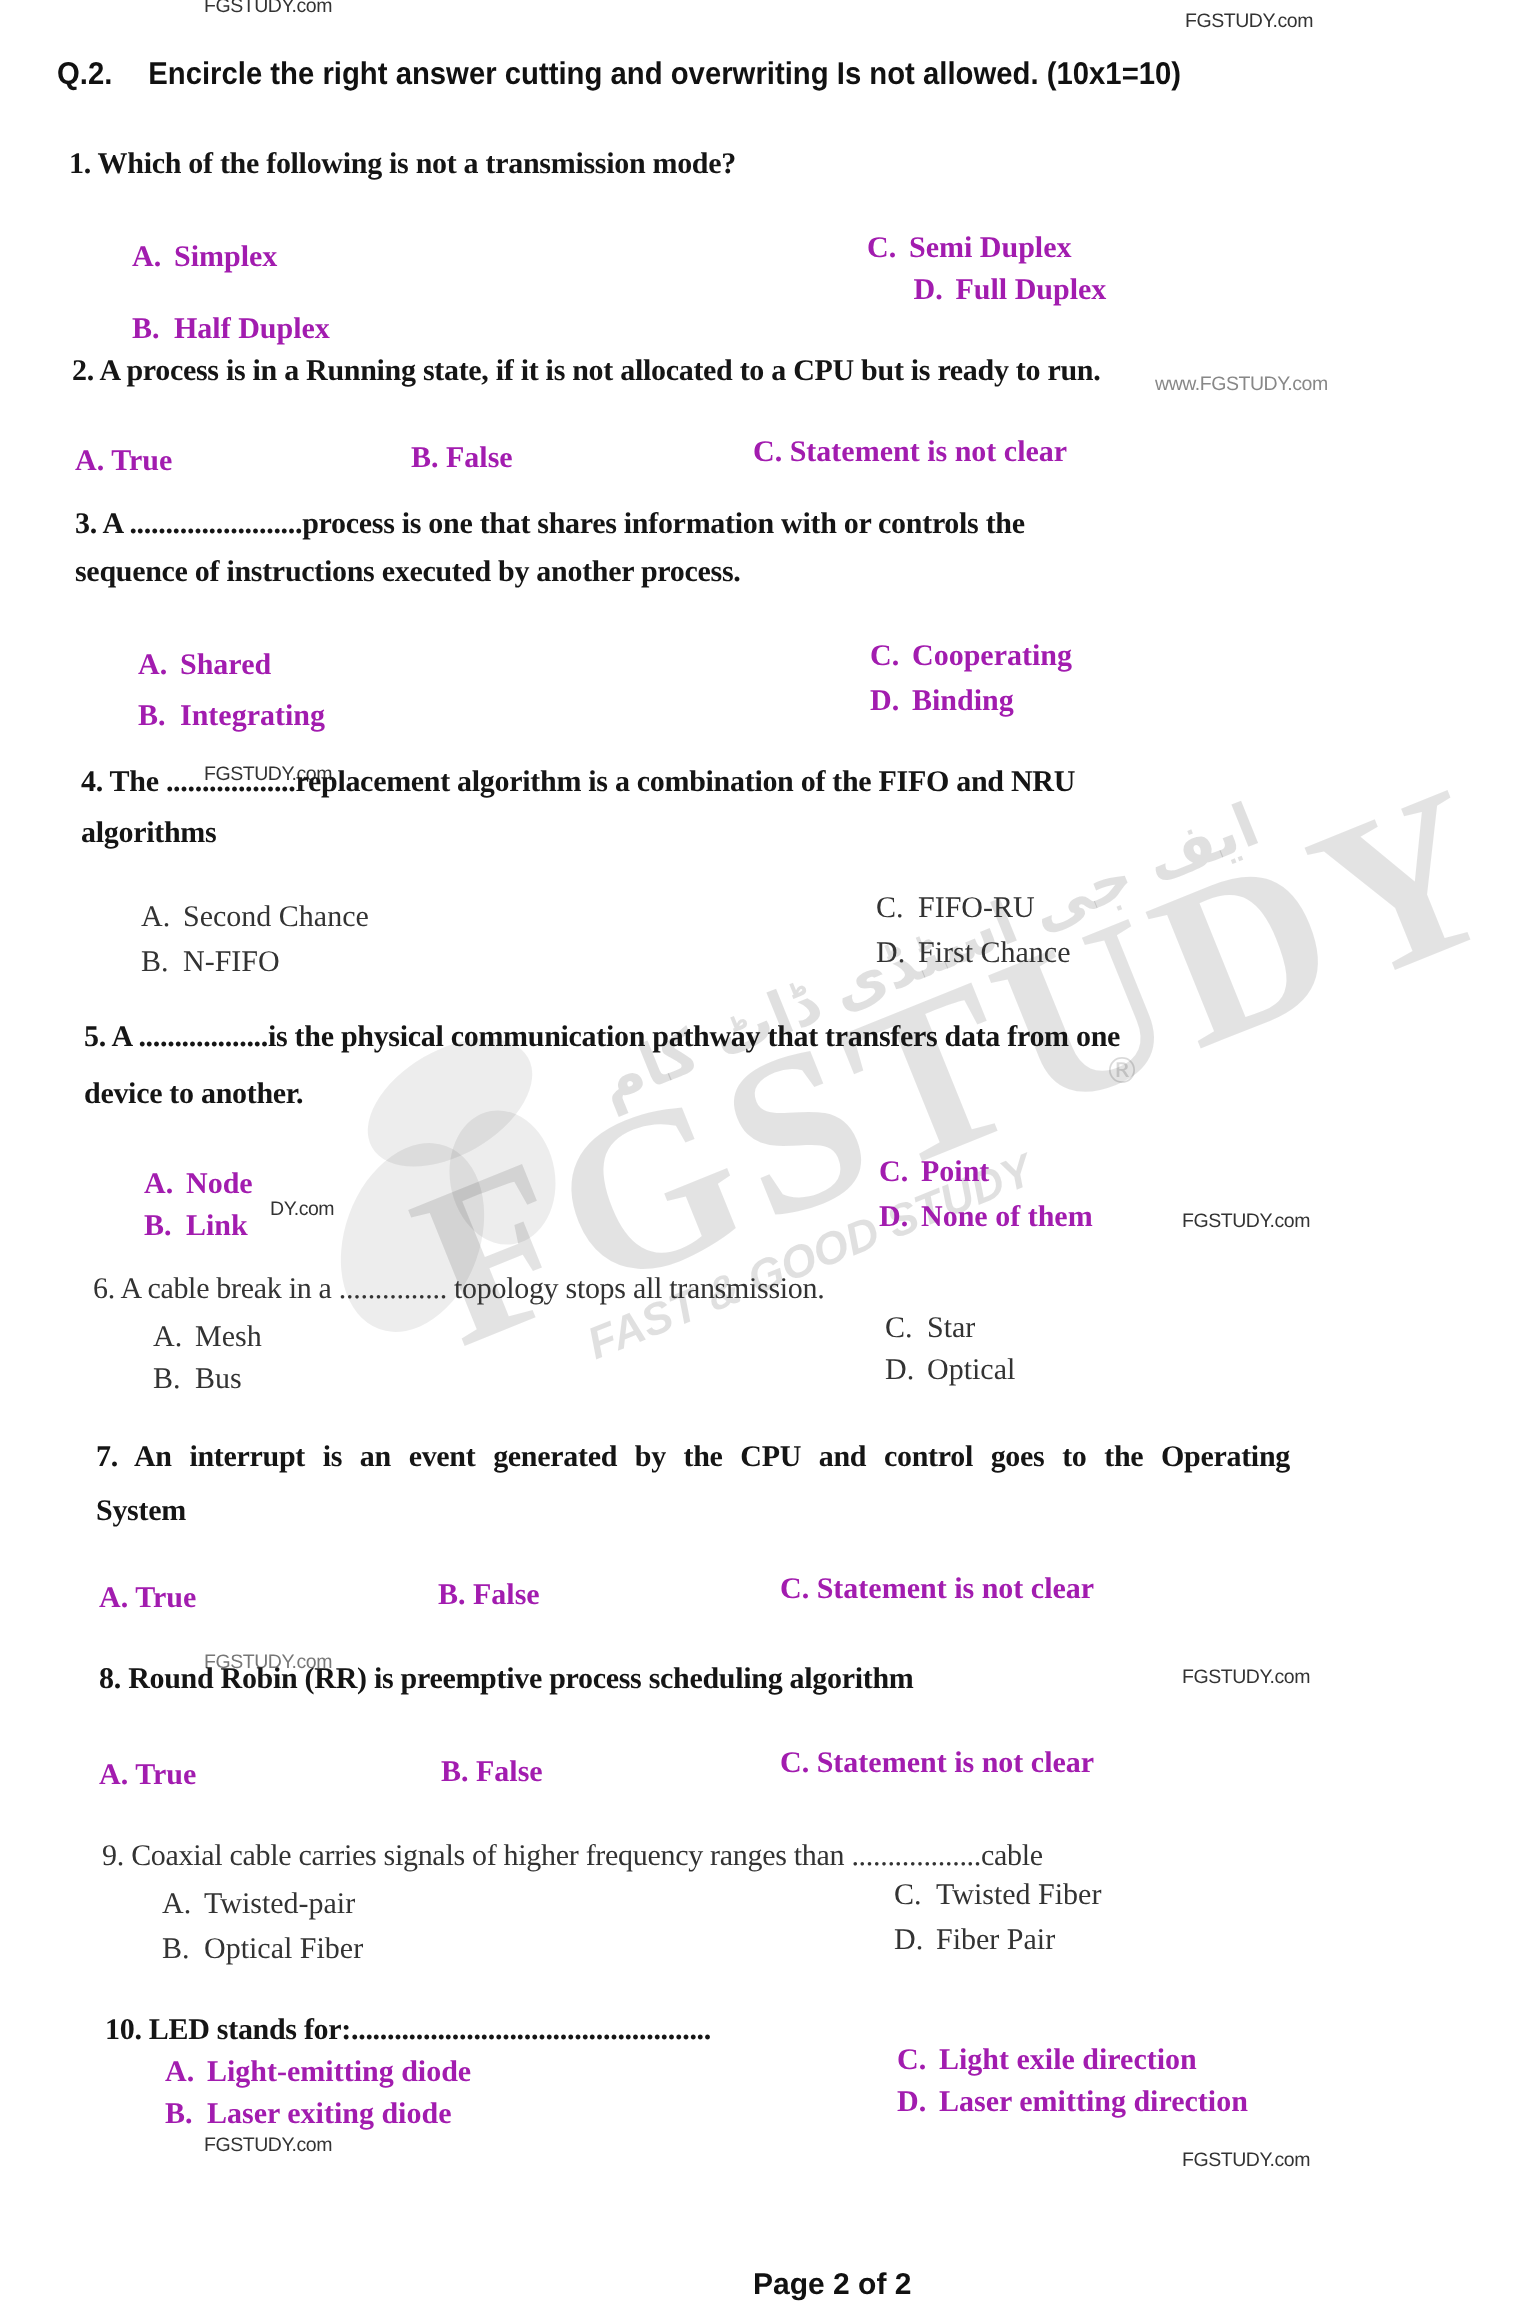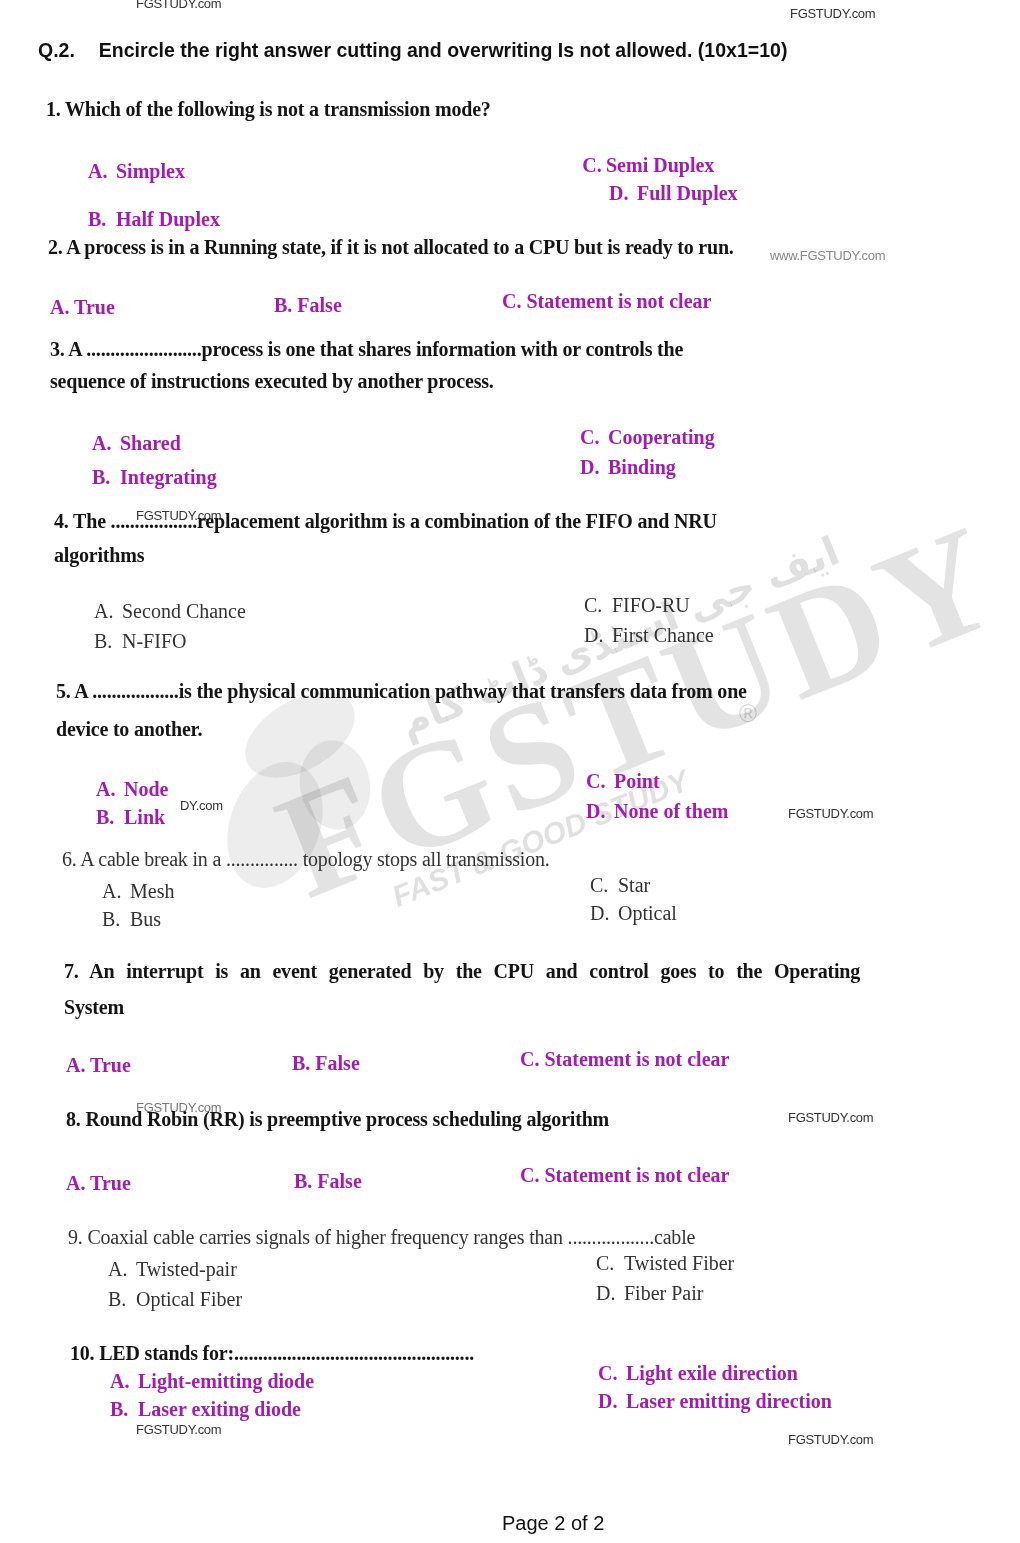--- a/index.html
+++ b/index.html
@@ -5,21 +5,21 @@
     html, body { margin: 0; padding: 0; background: #ffffff; }
     body { width: 1020px; height: 1543px; position: relative; overflow: hidden;
            font-family: "Liberation Serif", "DejaVu Serif", serif; color: #111; }
     .abs { position: absolute; white-space: nowrap; }
     .wm-small { font-family: "Liberation Sans", "DejaVu Sans", sans-serif; font-size: 13px; color: #333; letter-spacing: -0.3px; }
     .heading { font-family: "Liberation Sans", "DejaVu Sans", sans-serif; font-weight: bold; font-size: 21px; color: #111; transform: scaleX(0.93); transform-origin: left; }
     .q { font-size: 20px; font-weight: bold; color: #151515; letter-spacing: -0.2px; }
     .opt { font-size: 20px; font-weight: bold; color: #a21caf; }
     .opt .lbl { display: inline-block; width: 28px; }
     .light { font-weight: normal; color: #333; }
-    .footer { font-family: "Liberation Sans", "DejaVu Sans", sans-serif; font-weight: normal; font-size: 20px; color: #111; }
+    .footer { font-family: "Liberation Sans", "DejaVu Sans", sans-serif; font-weight: bold; font-size: 20px; color: #111; }
     .big-wm { font-family: "Liberation Serif", "DejaVu Serif", serif; color: rgba(0,0,0,0.11); font-size: 150px; font-weight: bold; transform: rotate(-22deg); transform-origin: left bottom; letter-spacing: 6px; pointer-events: none; }
     .wm-tag { font-family: "Liberation Sans", "DejaVu Sans", sans-serif; color: rgba(0,0,0,0.12); font-size: 30px; font-weight: bold; font-style: italic; transform: rotate(-22deg); transform-origin: left bottom; pointer-events: none; }
     .wm-arabic { font-family: "DejaVu Sans", sans-serif; color: rgba(0,0,0,0.12); font-size: 40px; font-weight: bold; transform: rotate(-22deg); transform-origin: left bottom; pointer-events: none; }
     .wm-reg { font-family: "DejaVu Sans", sans-serif; color: rgba(0,0,0,0.15); font-size: 24px; pointer-events: none; }
     .wm-leaf { position: absolute; border-radius: 50%; background: rgba(0,0,0,0.07); pointer-events: none; }
   </style>
 </head>
 <body>
 
 <div class="wm-leaf" style="left:240px;top:700px;width:120px;height:70px;transform:rotate(-30deg);"></div>
@@ -38,21 +38,21 @@
   <span style="display:inline-block;width:14px;"></span>
   <span>Encircle the right answer cutting and overwriting Is not allowed. (10x1=10)</span>
 </div>
 
 <div class="abs q" style="left:46px;top:98px;">
   <span>1.</span>
   <span>Which of the following is not a transmission mode?</span>
 </div>
 <div class="abs opt" style="left:88px;top:160px;"><span class="lbl">A.</span><span>Simplex</span></div>
 <div class="abs opt" style="left:88px;top:188px;margin-top:20px;"><span class="lbl">B.</span><span>Half Duplex</span></div>
-<div class="abs opt" style="left:578px;top:154px;text-align:center;"><span class="lbl">C.</span><span>Semi Duplex</span></div>
+<div class="abs opt" style="left:578px;top:154px;"><span class="lbl">C.</span><span>Semi Duplex</span></div>
 <div class="abs opt" style="left:609px;top:182px;"><span class="lbl">D.</span><span>Full Duplex</span></div>
 
 <div class="abs q" style="left:48px;top:236px;">
   <span>2.</span>
   <span>A process is in a Running state, if it is not allocated to a CPU but is ready to run.</span>
 </div>
 <div class="abs wm-small" style="left:770px;top:248px;color:#888;">www.FGSTUDY.com</div>
 <div class="abs opt" style="left:50px;top:296px;"><span>A.</span> <span>True</span></div>
 <div class="abs opt" style="left:274px;top:294px;"><span>B.</span> <span>False</span></div>
 <div class="abs opt" style="left:502px;top:290px;"><span>C.</span> <span>Statement is not clear</span></div>

